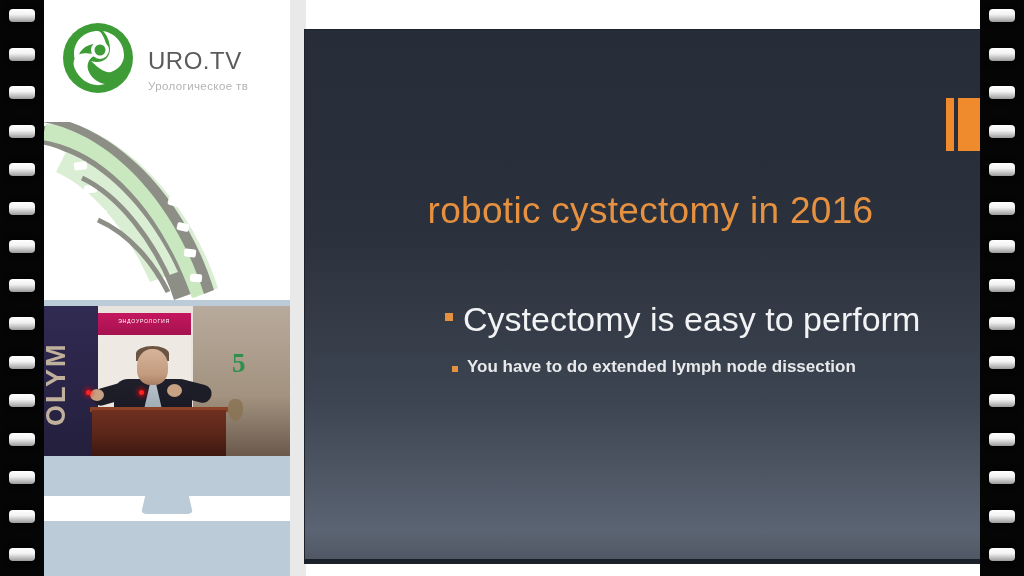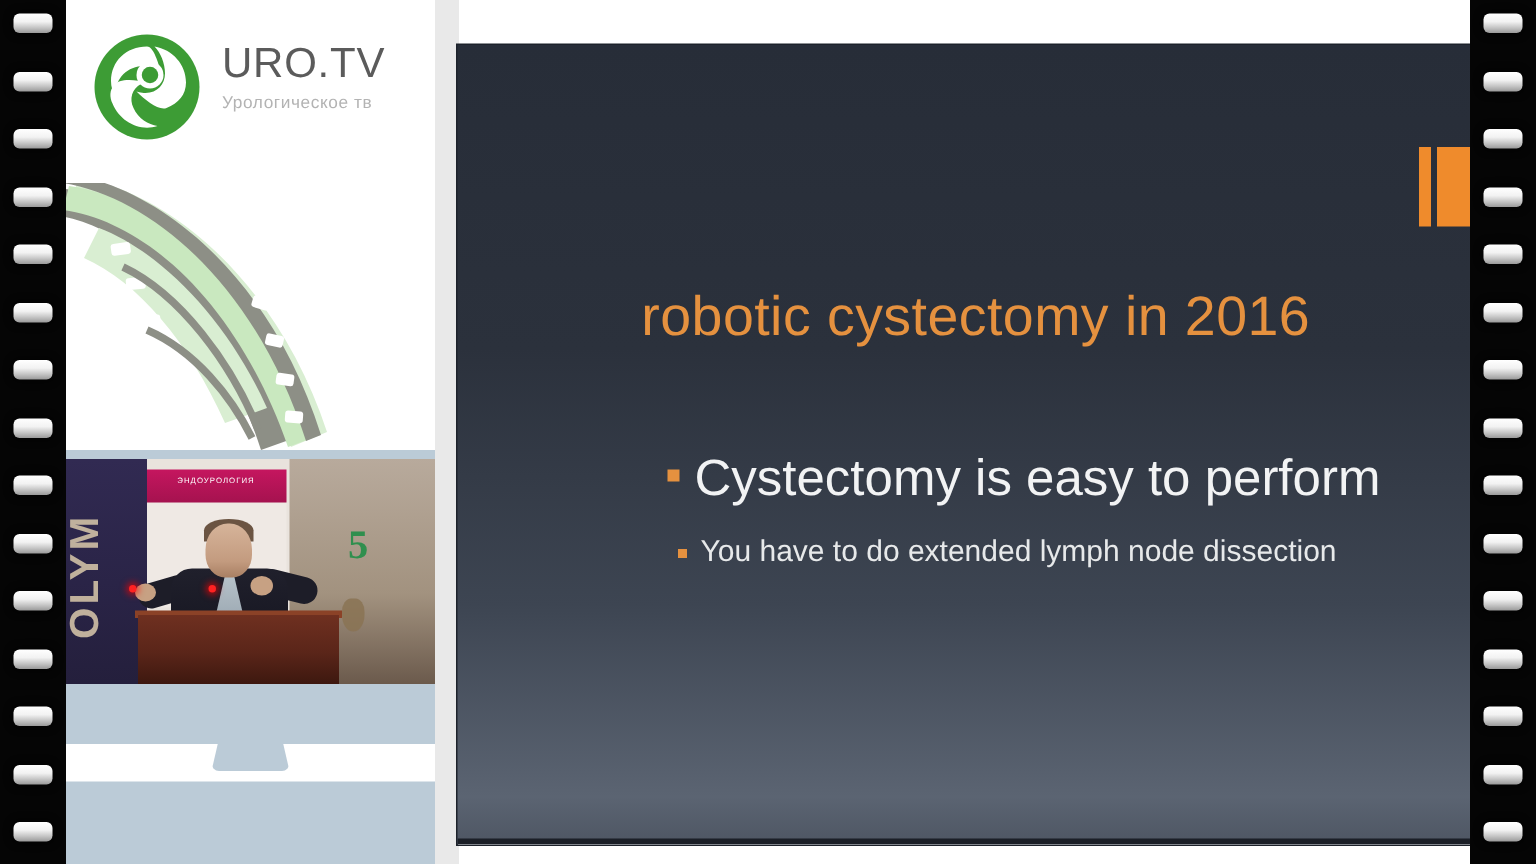--- a/index.html
+++ b/index.html
@@ -21,21 +21,21 @@
   #content{position:absolute;left:28px;top:0;width:968px;height:576px;background:#ffffff;z-index:5;overflow:hidden;}
 
   
   #leftpanel{position:absolute;left:0;top:0;width:262px;height:576px;background:#ffffff;overflow:hidden;}
   #graystrip{position:absolute;left:262px;top:0;width:16px;height:576px;background:#e9e9e9;}
 
   
   #logo-row{position:absolute;left:34px;top:22px;display:flex;align-items:flex-start;}
   #logo-mark{width:72px;height:72px;flex:0 0 auto;}
   #logo-text{margin-left:14px;padding-top:6px;}
-  #logo-title{font-size:28px;letter-spacing:.5px;color:#5b5b5b;line-height:1;font-weight:400;}
+  #logo-title{font-size:24px;letter-spacing:.5px;color:#5b5b5b;line-height:1;font-weight:400;margin-top:21px;}
   #logo-sub{font-size:11.5px;color:#b3b3b3;letter-spacing:.4px;margin-top:7px;}
 
   
   #reel{position:absolute;left:14px;top:122px;width:250px;height:210px;}
 
   
   #monitor{position:absolute;left:8px;top:300px;width:270px;height:276px;}
   #monitor-body{position:absolute;left:0;top:0;width:262px;height:196px;background:#bbcbd7;
      border-radius:6px;}
   #screen{position:absolute;left:6px;top:6px;width:250px;height:150px;overflow:hidden;background:#2b1c22;}
@@ -96,21 +96,21 @@
   #slide-title{position:absolute;left:0;top:160px;width:100%;text-align:center;
      color:#e5913f;font-size:37px;font-weight:400;letter-spacing:.3px;
      font-family:"Liberation Sans",sans-serif;}
   #bullets{position:absolute;left:140px;top:270px;width:520px;}
   .bullet{display:flex;align-items:flex-start;}
   .bullet .sq{flex:0 0 auto;background:#e5913f;}
   .b1 .sq{width:8px;height:8px;margin-top:13px;margin-right:10px;}
   .b1 .txt{color:#f2f3f4;font-size:34px;font-weight:400;line-height:1.15;}
   .b2{margin-top:18px;margin-left:7px;}
   .b2 .sq{width:6px;height:6px;margin-top:9px;margin-right:9px;}
-  .b2 .txt{color:#e7e9ea;font-size:20px;font-weight:400;line-height:1.15;}
+  .b2 .txt{color:#e7e9ea;font-size:17px;font-weight:700;line-height:1.15;}
 
   
   #mark-thin{position:absolute;right:42px;top:68px;width:8px;height:53px;background:#ef8b2c;}
   #mark-block{position:absolute;right:14px;top:68px;width:24px;height:53px;background:#ef8b2c;}
 
   
   #bluebandbottom{position:absolute;left:0;bottom:0;width:278px;height:62px;background:#bbcbd7;}
 </style>
 </head>
 <body>

